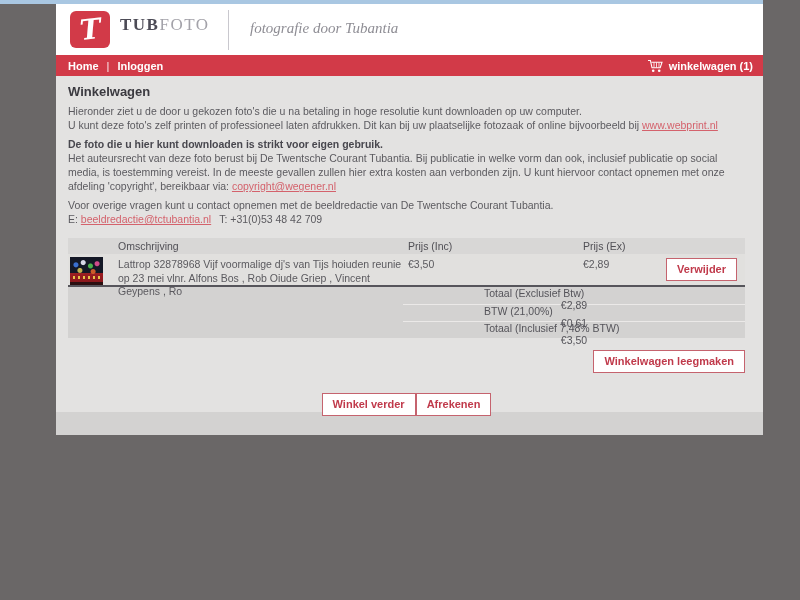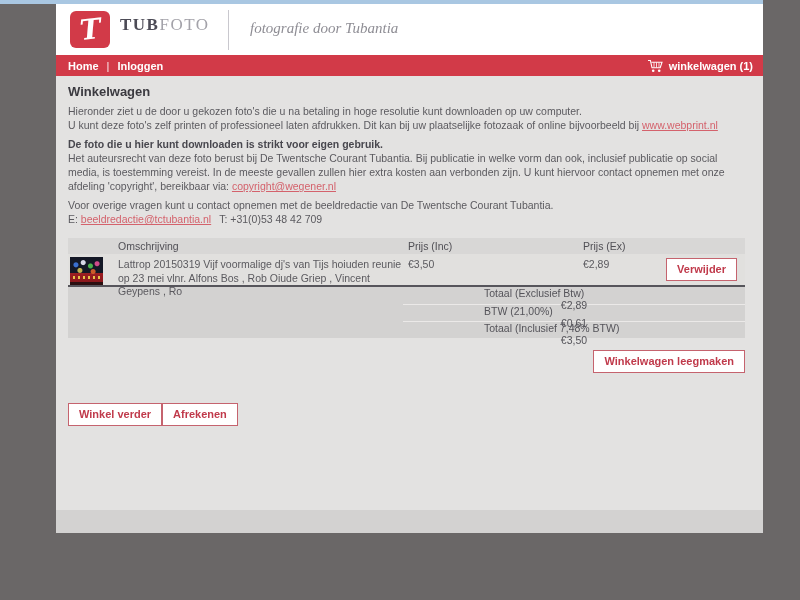--- a/index.html
+++ b/index.html
@@ -37,21 +37,21 @@
     display:flex; align-items:center; padding:0 10px 0 12px;
     font-size:11px; font-weight:bold;
   }
   .nav-left { display:flex; align-items:center; gap:8px; }
   .nav-item { cursor:pointer; }
   .nav-sep { font-weight:normal; opacity:.9; }
   .nav-cart { margin-left:auto; display:flex; align-items:center; gap:5px; cursor:pointer; }
   .cart-icon svg { display:block; }
 
   
-  .content { height:434px; background:#e3e2e1; padding:8px 12px 16px; color:#5b5a5f; font-size:10.5px; }
+  .content { height:336px; background:#e3e2e1; padding:8px 12px 16px; color:#5b5a5f; font-size:10.5px; }
   .page-title { font-size:13px; font-weight:bold; color:#3b3a40; }
   .para { margin-top:5px; line-height:14px; }
   .bold-line { font-weight:bold; color:#48474e; }
   .link { color:var(--link); text-decoration:underline; cursor:pointer; }
   .phone { margin-left:8px; }
 
   
   .cart-table { margin-top:12px; width:677px; }
   .t-head { display:flex; align-items:center; height:16px; background:#d8d7d6; color:#504f55; }
   .col-spacer { width:50px; }
@@ -84,21 +84,21 @@
   .tot-label { width:180px; color:#55545a; }
   .tot-value { flex:1; color:#55545a; }
 
   
   .btn {
     display:inline-block; background:#fff; border:1px solid #c5636e; color:#c03a4b;
     font-family:inherit; font-size:11px; font-weight:bold;
     padding:4px 10px 5px; cursor:pointer; white-space:nowrap;
   }
   .row-empty { width:677px; margin-top:12px; text-align:right; }
-  .row-bottom { width:677px; margin-top:30px; display:flex; justify-content:flex-start; }
+  .row-bottom { width:677px; margin-top:20px; display:flex; justify-content:center; }
 
   .footer-strip { height:23px; background:#d3d2d1; }
 </style>
 </head>
 <body>
 
 <div class="top-strip"></div>
 
 <div class="card">
 
@@ -152,21 +152,21 @@
       <div class="t-head">
         <span class="col-spacer"></span>
         <span class="col-desc">Omschrijving</span>
         <span class="col-inc">Prijs (Inc)</span>
         <span class="col-ex">Prijs (Ex)</span>
       </div>
 
       <div class="t-item">
         <span class="thumb"></span>
         <span class="col-spacer"></span>
-        <span class="col-desc">Lattrop 20150319 Vijf voormalige dj's van Tijs hoiuden reunie op 23 mei vlnr. Alfons Bos , Rob Oiude Griep , Vincent Geypens , Ro</span>
+        <span class="col-desc">Lattrop 32878968 Vijf voormalige dj's van Tijs hoiuden reunie op 23 mei vlnr. Alfons Bos , Rob Oiude Griep , Vincent Geypens , Ro</span>
         <span class="col-inc">€3,50</span>
         <span class="col-ex">€2,89</span>
         <button class="btn remove-btn">Verwijder</button>
       </div>
 
       <div class="t-totals">
         <div class="tot-row">
           <span class="tot-label">Totaal (Exclusief Btw)</span>
           <span class="tot-value">€2,89</span>
         </div>

